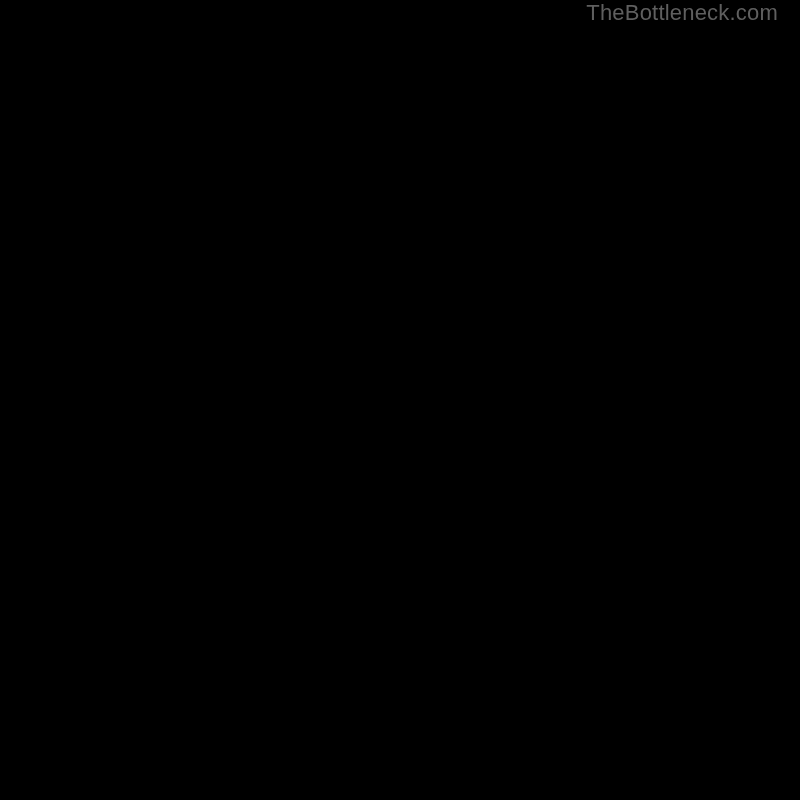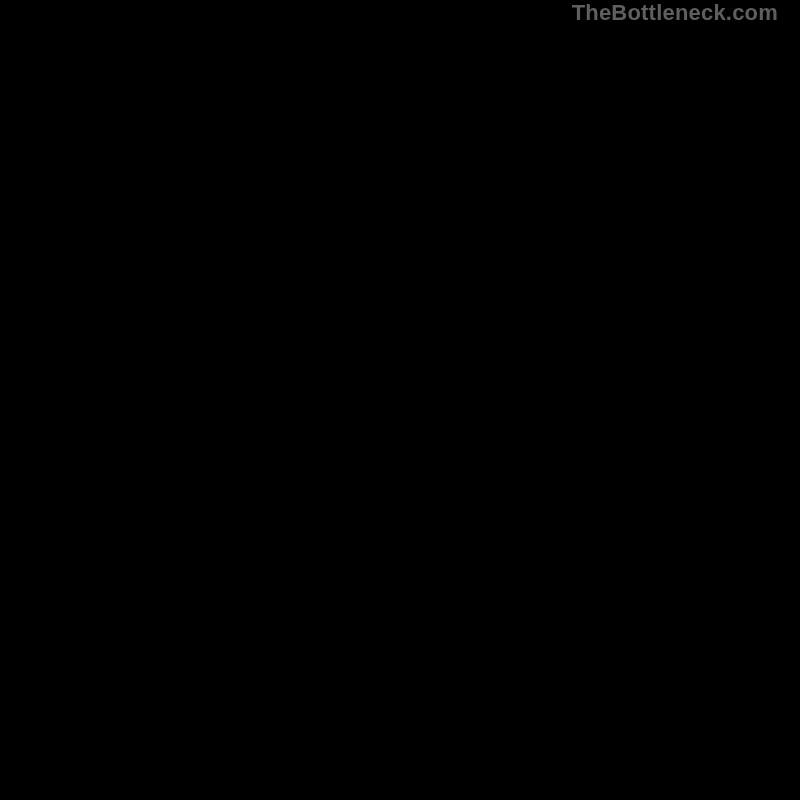--- a/index.html
+++ b/index.html
@@ -18,21 +18,21 @@
     width: 760px;
     height: 760px;
     background: #000;
   }
   .watermark {
     position: absolute;
     right: 22px;
     top: 0px;
     color: #5f5f5f;
     font-size: 22px;
-    font-weight: 700;
+    font-weight: 400;
     letter-spacing: 0.2px;
   }
   .plot-area {
     position: absolute;
     left: 20px;
     top: 22px;
     width: 760px;
     height: 760px;
   }
   svg {

